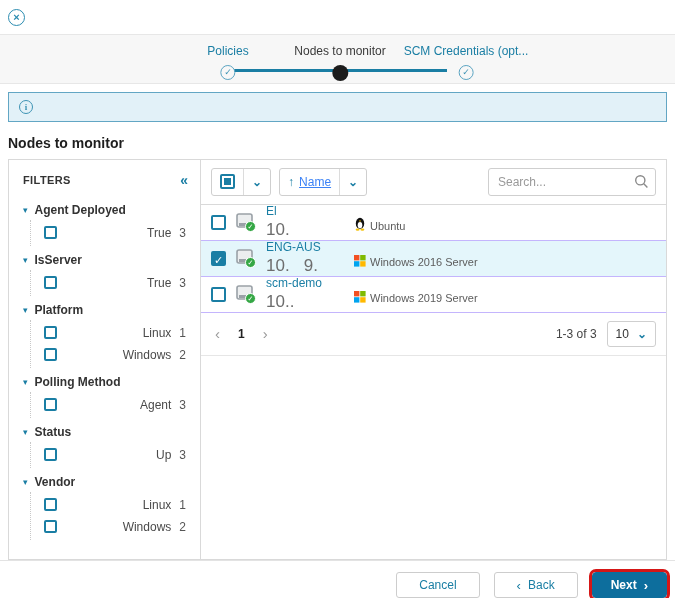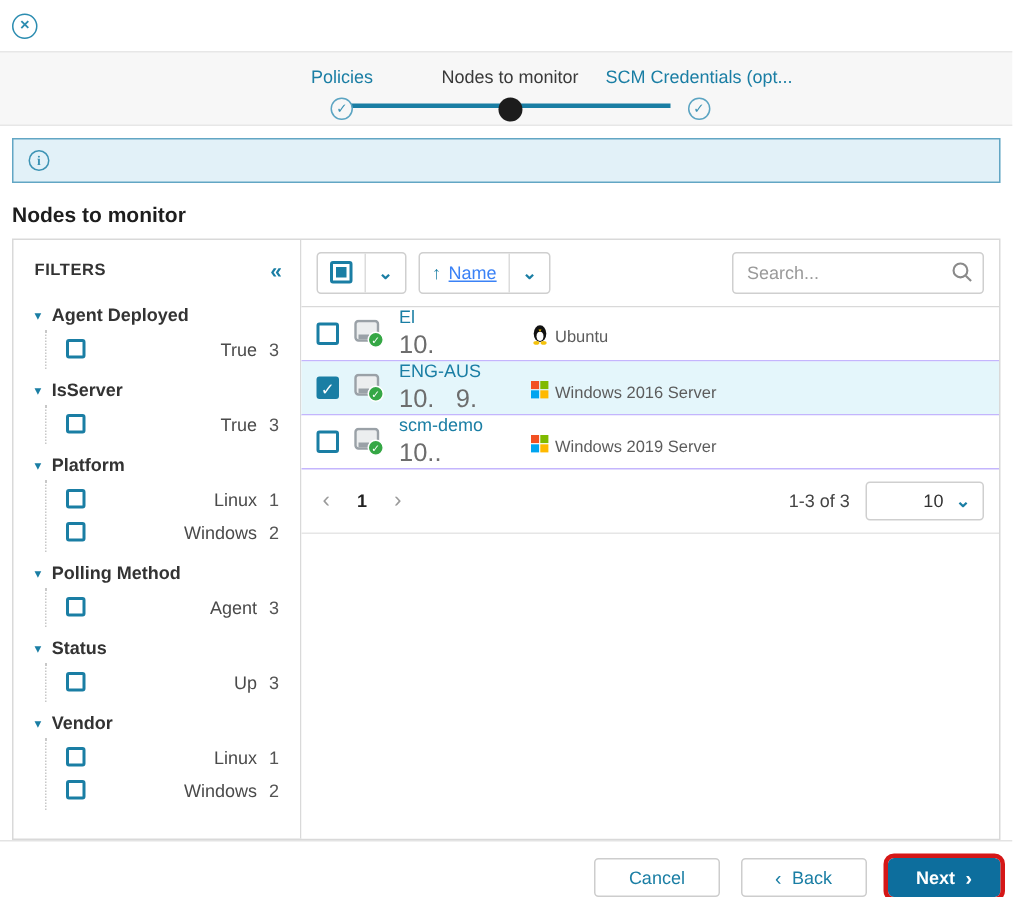--- a/index.html
+++ b/index.html
@@ -103,21 +103,21 @@
   .os-label { font-size:11px; color:#5c5c5c; white-space:nowrap; }
 
   
   .pager { display:flex; align-items:center; padding:8px 10px; gap:10px;
     border-bottom:1px solid #e6e6e6; }
   .pg-prev,.pg-next { color:#9a9a9a; font-size:15px; cursor:pointer; padding:0 4px; }
   .pg-page { color:#222; font-size:12px; font-weight:bold; padding:0 4px; cursor:pointer; }
   .pg-range { font-size:12px; color:#444; margin-left:auto; }
   .pg-size { display:flex; align-items:center; gap:8px; border:1px solid #cfcfcf;
     border-radius:3px; height:26px; padding:0 8px; cursor:pointer; background:#fff; }
-  .pg-size .val { font-size:12px; color:#333;margin-left:30px; }
+  .pg-size .val { font-size:12px; color:#333; }
 
   
   .footer { margin-top:auto; border-top:1px solid #e3e3e3; padding:11px 8px 0 8px;
     display:flex; justify-content:flex-end; align-items:center; gap:14px; }
   .btn { height:26px; border:1px solid #cdcdcd; border-radius:3px; background:#fff;
     color:#1a7ea4; font-size:12px; padding:0 22px; cursor:pointer;
     font-family:"Liberation Sans", sans-serif; display:flex; align-items:center; gap:7px; }
   .btn .bchev { font-size:13px; }
   .btn-primary { background:#0d6e9d; border-color:#0d6e9d; color:#fff; font-weight:bold;
     outline:3px solid #d51717; outline-offset:0; border-radius:4px; padding:0 18px; }

